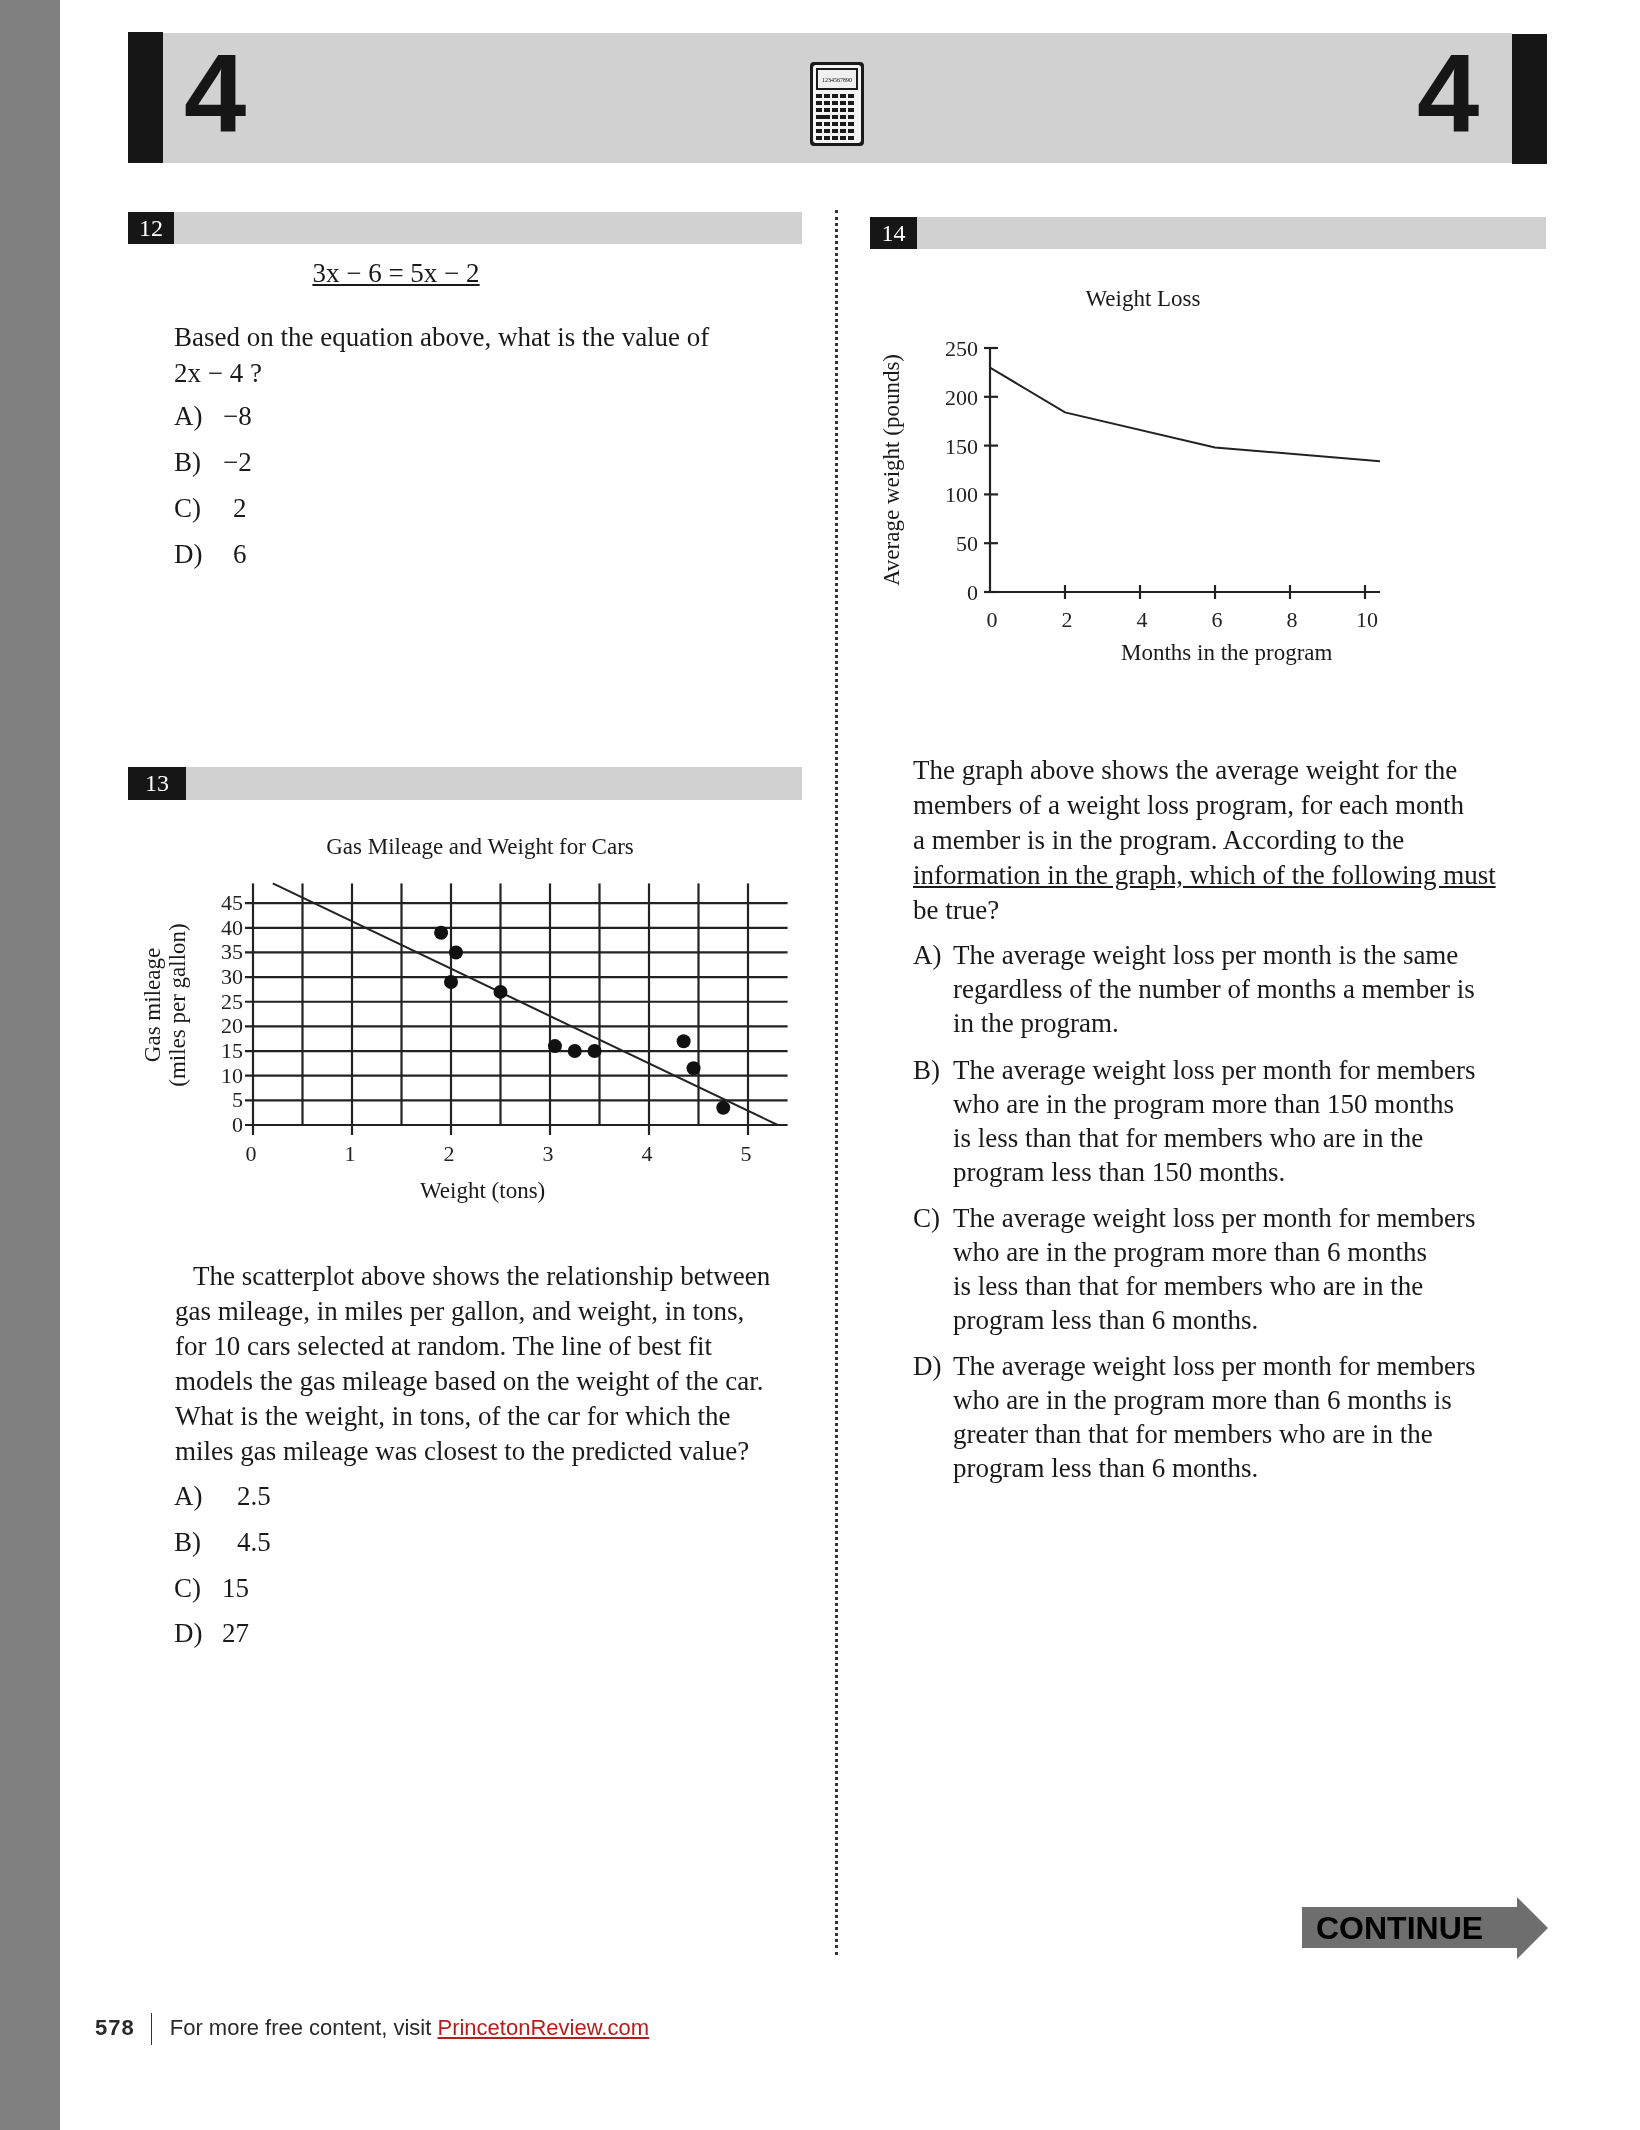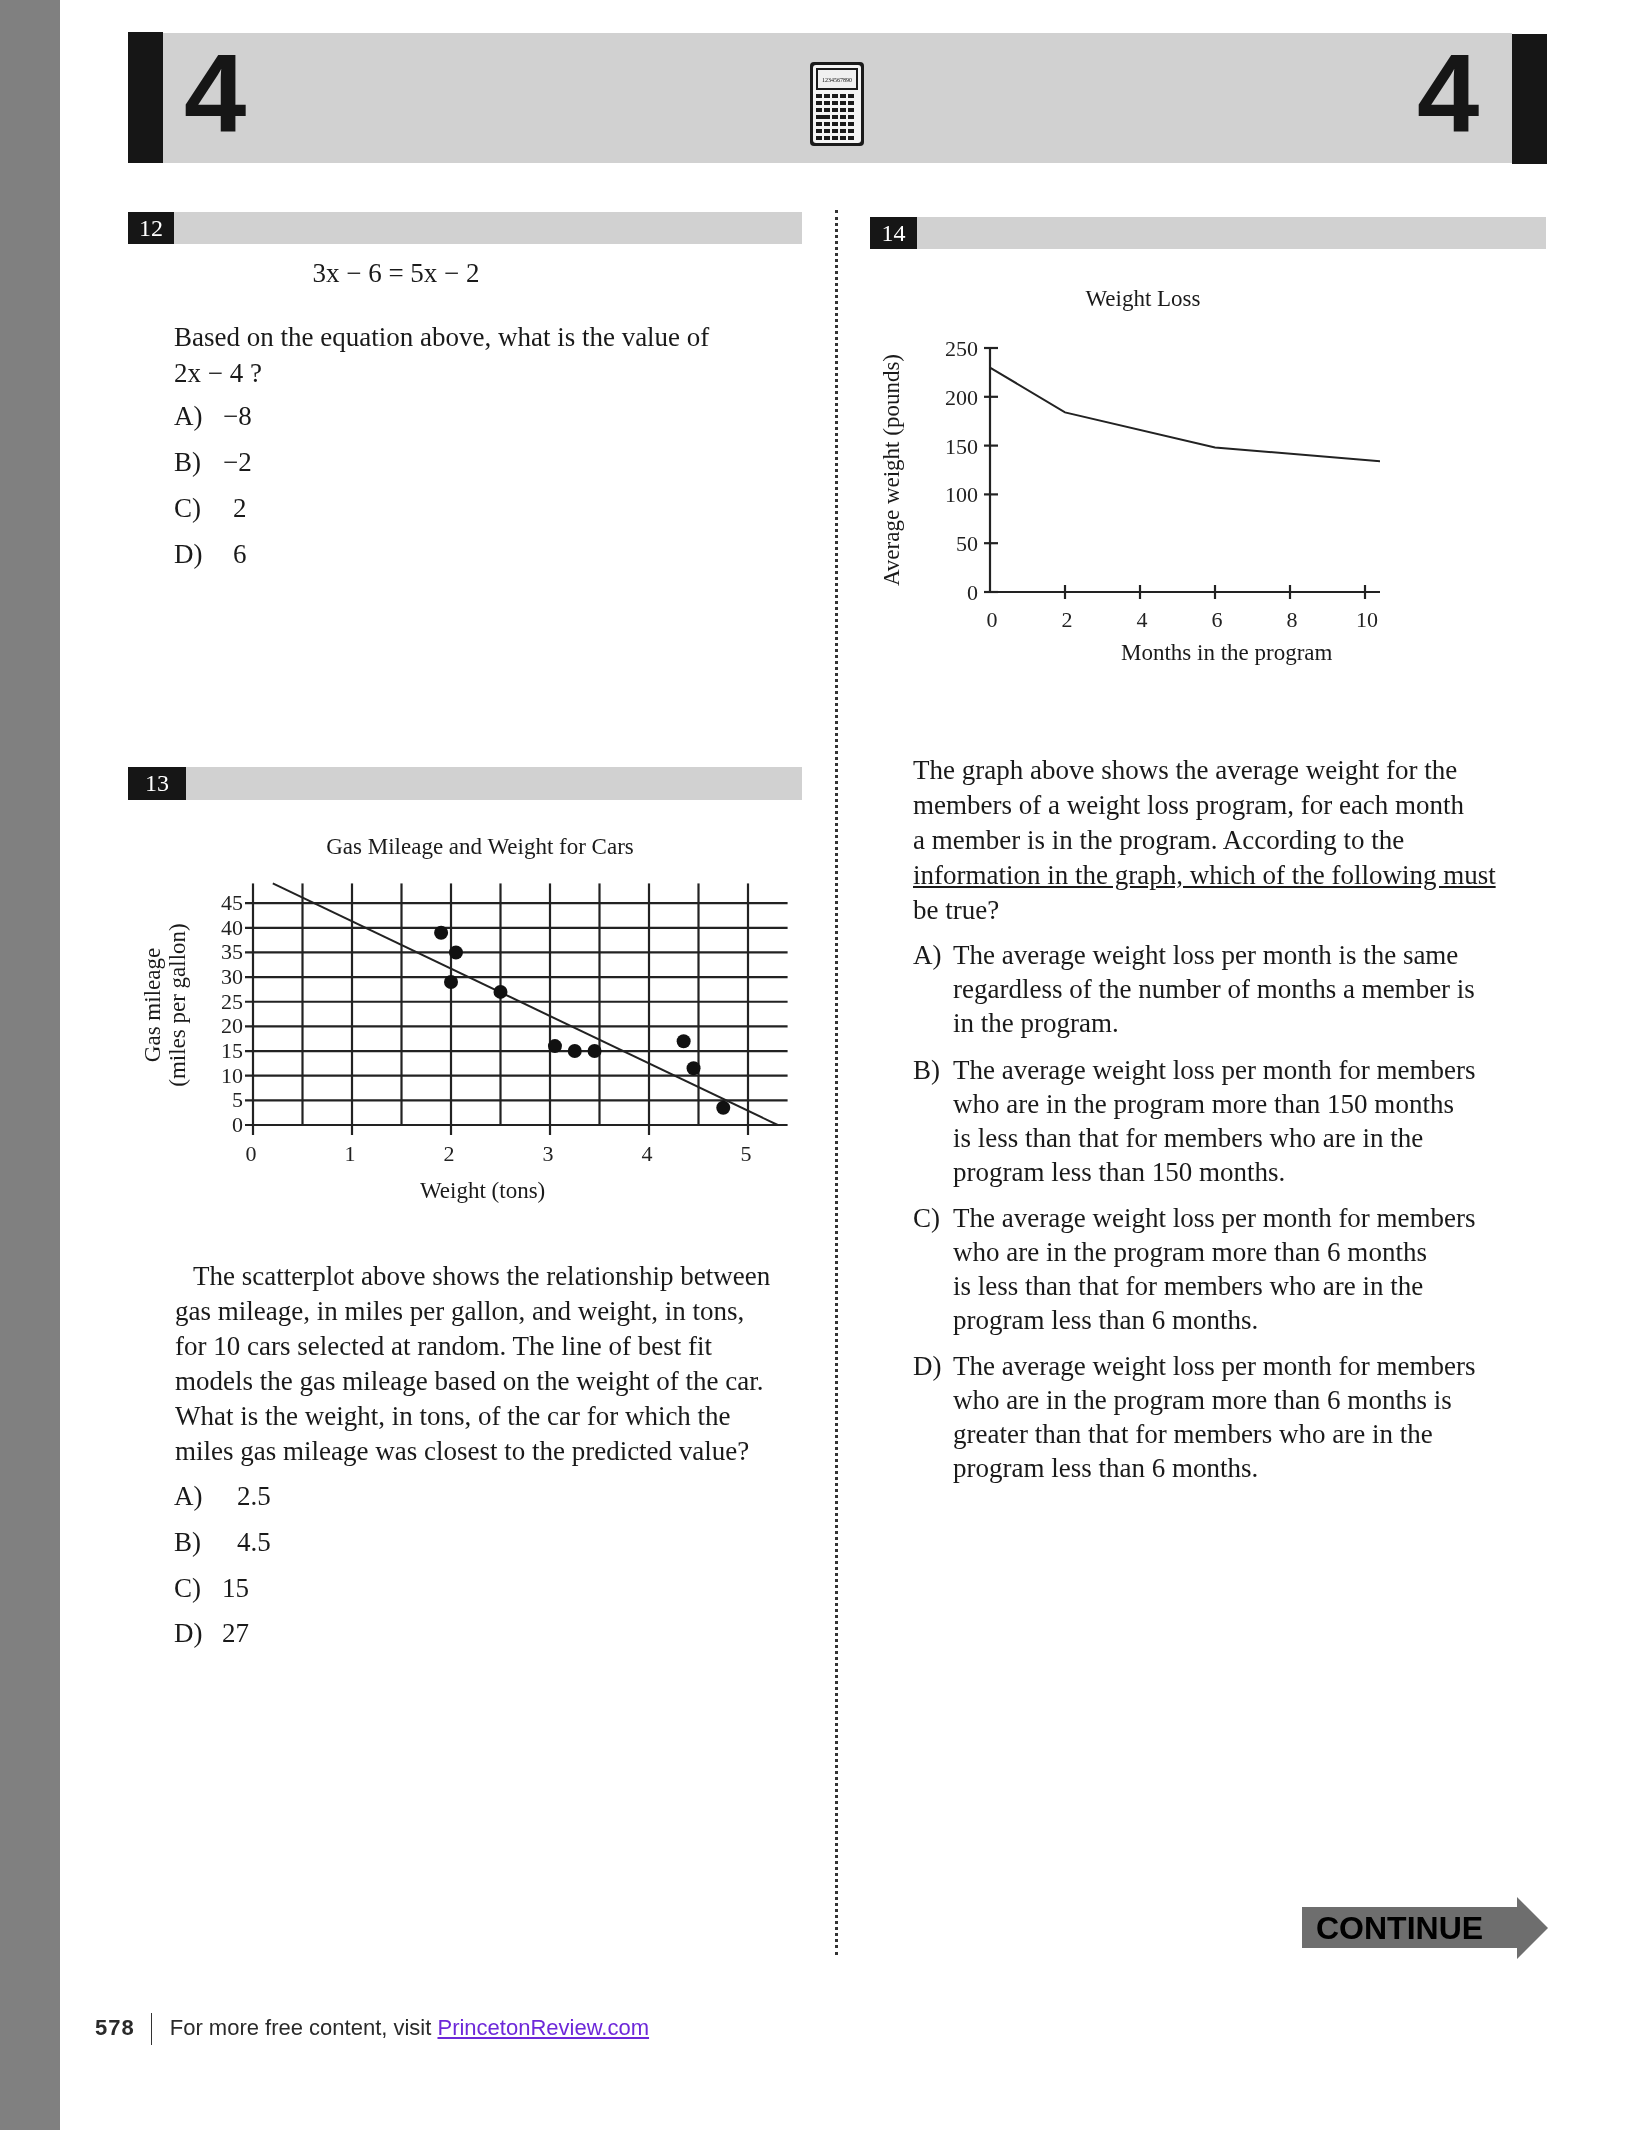--- a/index.html
+++ b/index.html
@@ -17,21 +17,21 @@
   .qnum { background:#161616; color:#fff; height:32px; font-size:24px; line-height:32px; text-align:center;
           font-family:"Liberation Serif",serif; }
   .divider { left:835px; top:210px; width:0; height:1745px; border-left:3px dotted #333; }
   .txt { font-size:27px; line-height:35px; white-space:nowrap;margin-top:14px; }
   .eq { font-size:27px; }
   .chart-title { font-size:23px; white-space:nowrap; transform:translateX(-50%); }
   .axis-label { font-size:23px; white-space:nowrap; }
   .footer { font-family:"Liberation Sans","DejaVu Sans",sans-serif; font-size:22px; color:#2a2a2a; }
   .footer .pg { font-weight:700; letter-spacing:1px;margin-top:45px; }
   .footer .sep { display:inline-block; width:1px; height:32px; background:#333; vertical-align:middle; margin:0 18px 0 16px; }
-  .footer a { color:#6d28d9; text-decoration:underline; }
+  .footer a { color:#b91c1c; text-decoration:underline; }
   .continue { left:1302px; top:1897px; width:246px; height:62px; cursor:pointer; }
   .continue-label { position:absolute; left:14px; top:13px; font-family:"Liberation Sans","DejaVu Sans",sans-serif;
                     font-weight:700; font-size:32px; color:#000000; letter-spacing:0px; }
   svg text { font-family:"Liberation Serif","DejaVu Serif",serif; }
 </style>
 </head>
 <body>
 
 <div class="abs left-strip"></div>
 
@@ -83,21 +83,21 @@
         <rect x="32" y="76" width="6" height="4"></rect>
         <rect x="40" y="76" width="6" height="4"></rect>
     </g>
   </svg>
 </div>
 
 <div class="abs divider"></div>
 
 <div class="abs qbar" style="left:128px; top:212px; width:674px;"></div>
 <div class="abs qnum" style="left:128px; top:212px; width:46px;">12</div>
-<div class="abs eq" style="left:396px; top:258px; transform:translateX(-50%); white-space:nowrap;">3x − 6 = 5x − 2</div>
+<div class="abs eq" style="left:396px; top:258px; transform:translateX(-50%); white-space:nowrap;text-decoration:underline;">3x − 6 = 5x − 2</div>
 <div class="abs txt" style="left:174px; top:306px;">Based on the equation above, what is the value of</div>
 <div class="abs txt" style="left:174px; top:342px;">2x − 4 ?</div>
 <div id="q12-options">
     <div class="abs txt" style="left:174px; top:385px;"><span>A)</span><span style="position:absolute; left:49px;">−8</span></div>
     <div class="abs txt" style="left:174px; top:431px;"><span>B)</span><span style="position:absolute; left:49px;">−2</span></div>
     <div class="abs txt" style="left:174px; top:477px;"><span>C)</span><span style="position:absolute; left:59px;">2</span></div>
     <div class="abs txt" style="left:174px; top:523px;"><span>D)</span><span style="position:absolute; left:59px;">6</span></div>
   </div>
 
 <div class="abs qbar" style="left:128px; top:767px; width:674px; height:33px;"></div>

